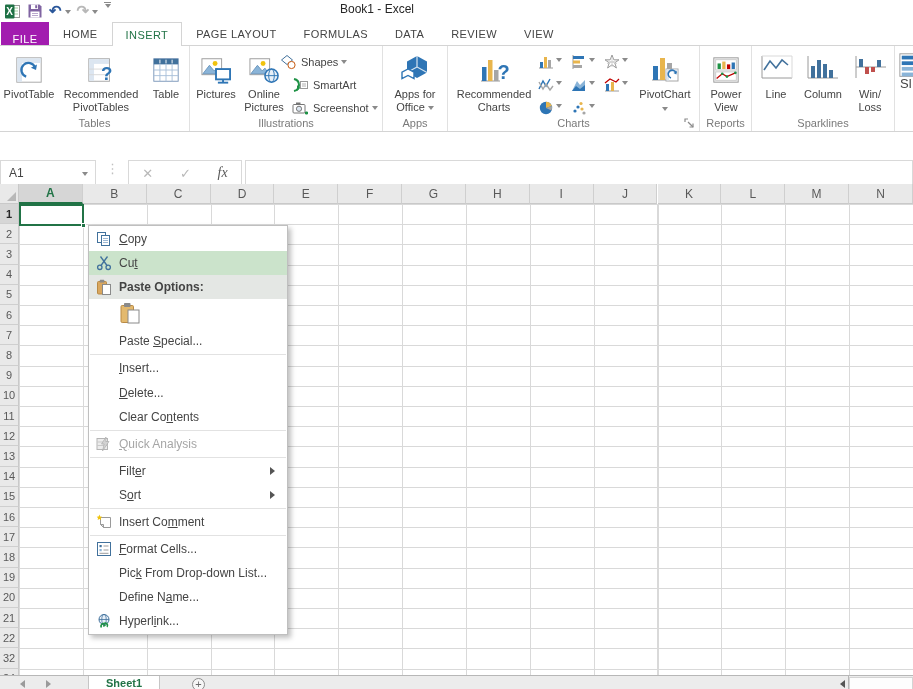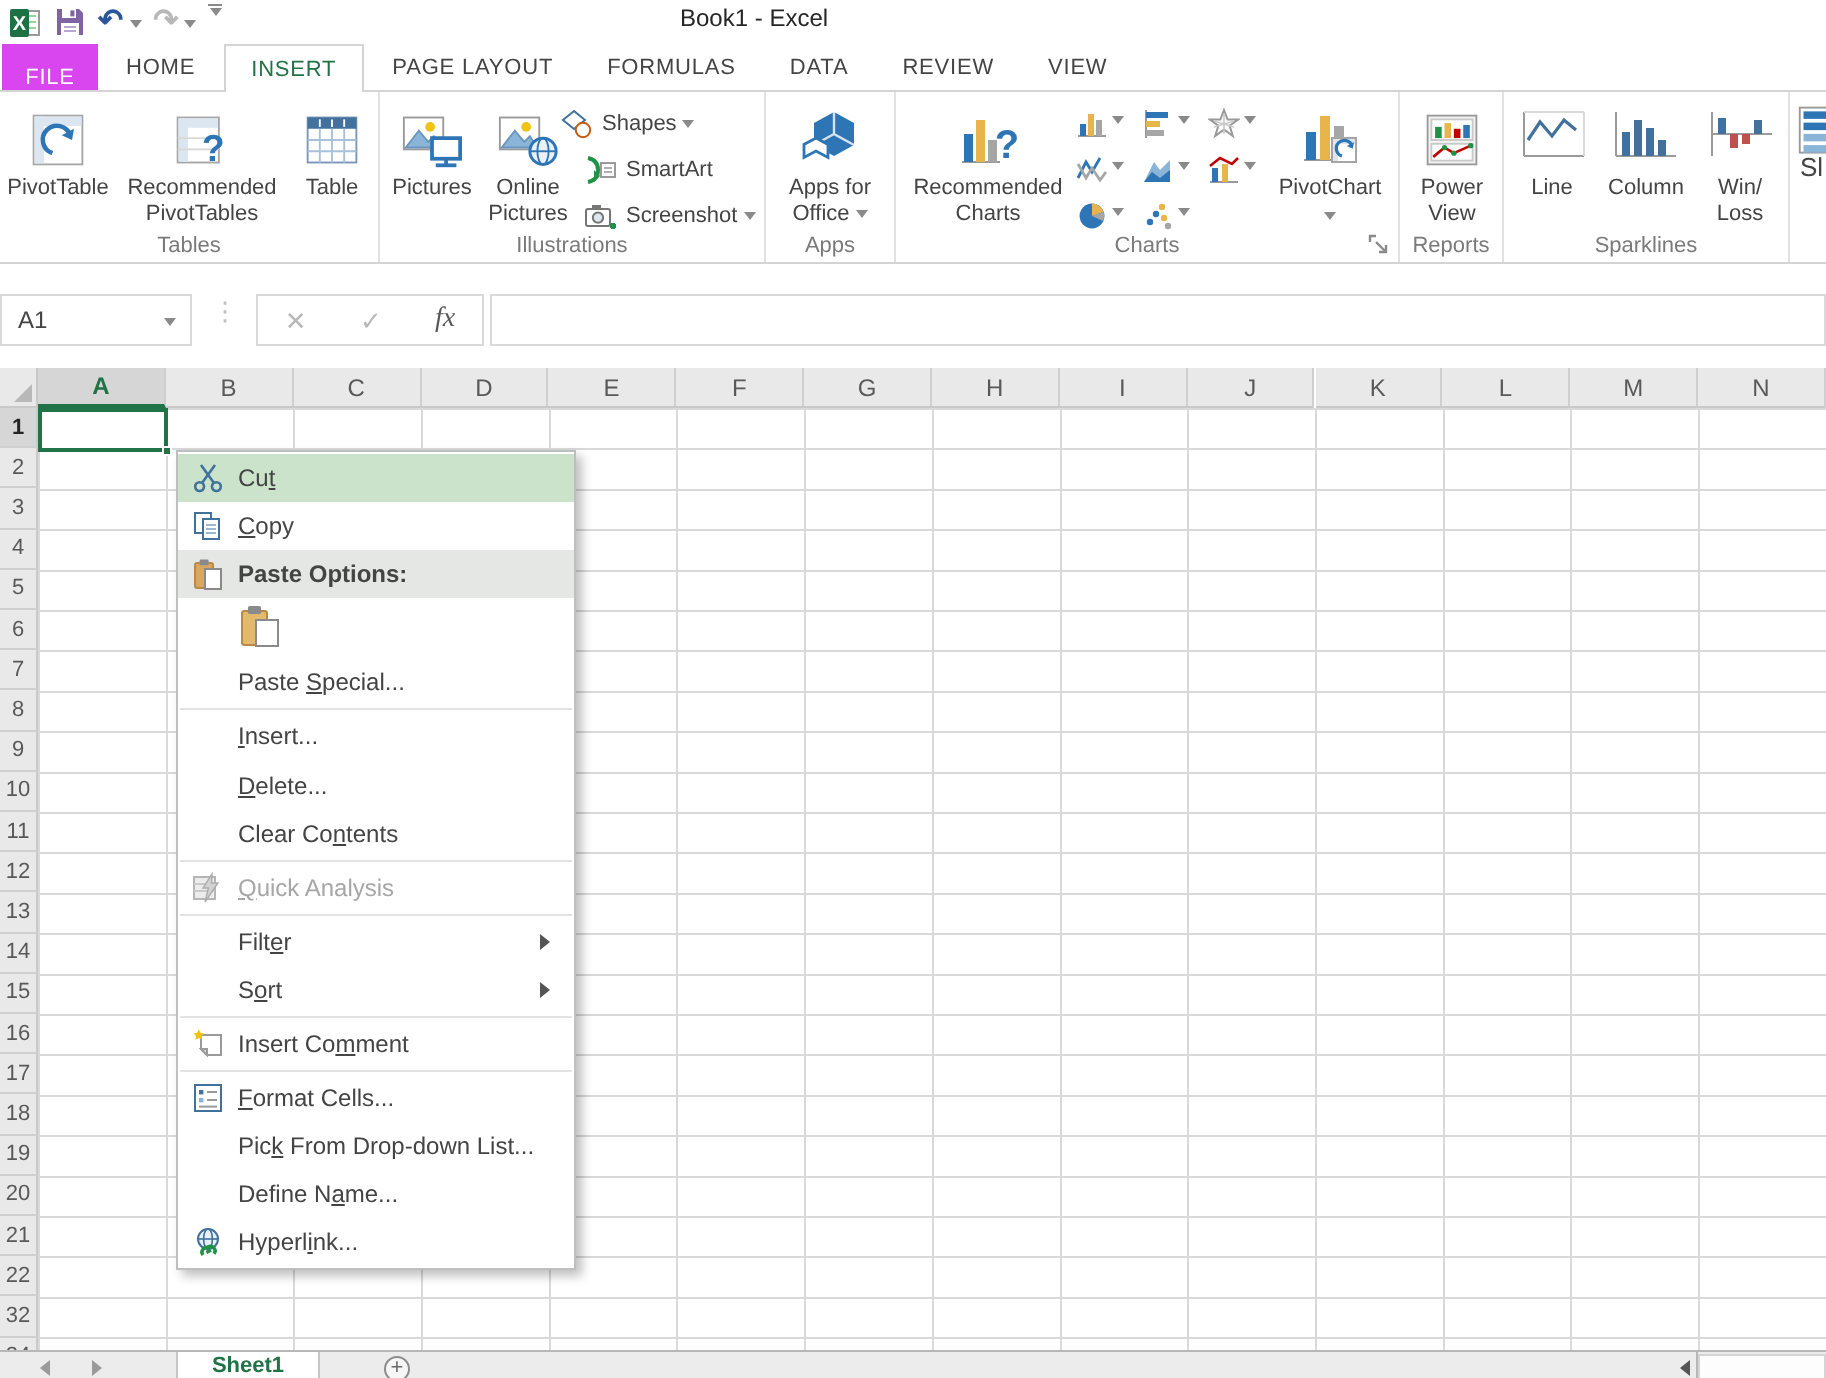--- a/index.html
+++ b/index.html
@@ -14,40 +14,40 @@
   .undo-glyph{color:#2b579a;font-size:15px;font-weight:bold;line-height:16px}
   .redo-glyph{color:#b8b8b8;font-size:15px;font-weight:bold;line-height:16px}
   .qat-custom{display:flex;flex-direction:column;align-items:center}
   .qat-custom .bar{width:7px;height:0;border-top:1.5px solid #8a8a8a;margin-bottom:1px}
   .qat-custom .caret{margin:0;top:0}
   .win-title{position:absolute;left:340px;top:2px;width:190px;font-size:12px;color:#262626}
 
   
   .tabbar{position:absolute;left:0;top:22px;width:913px;height:23px;display:flex;align-items:stretch;font-size:11px;color:#444}
   .tab{display:flex;align-items:center;justify-content:center;padding:0 13px;letter-spacing:.4px}
-  .tab.file{background:#d946ef;color:#fff;width:48px;padding:17px}
+  .tab.file{background:#a21caf;color:#fff;width:48px;padding:17px}
   .tab.active{position:relative;z-index:3;background:#fff;color:#217346;border:1px solid #d4d4d4;border-bottom:none;height:24px}
   .tab{margin-left:1px}
 
   
   .ribbon{position:absolute;left:0;top:45px;width:913px;height:87px;background:#fff;border-top:1px solid #d4d4d4;border-bottom:1px solid #d4d4d4}
   .rgrp{position:absolute;top:0;height:85px;border-right:1px solid #e1e1e1}
   .rgrp-label{position:absolute;bottom:2px;left:0;width:100%;text-align:center;font-size:11px;color:#7a7a7a}
   .rbtn-lg{position:absolute;top:3px;text-align:center;color:#444;font-size:11px;line-height:13px}
   .rbtn-lg .ric{height:36px;display:flex;align-items:flex-end;justify-content:center}
   .rbtn-lg .rlb{padding-top:3px}
   .rbtn-sm{position:absolute;height:21px;display:flex;align-items:center;font-size:11px;color:#444;white-space:nowrap}
   .rbtn-sm .sic{width:17px;height:16px;margin-right:4px;flex:none}
   .chbtn{position:absolute;width:30px;height:21px;display:flex;align-items:center}
   .chbtn .caret{top:0;margin-left:2px}
   .dlg-launcher{position:absolute;right:3px;bottom:3px;width:12px;height:12px}
   .spk-label{position:absolute;text-align:center;font-size:11px;line-height:13px;color:#444}
 
   
-  .fbar{position:absolute;left:0;top:132px;width:731px;height:52px;background:#fff}
+  .fbar{position:absolute;left:0;top:145px;width:731px;height:52px;background:#fff}
   .namebox{position:absolute;left:0;top:15px;width:96px;height:26px;border:1px solid #d9d9d9;font-size:12px;color:#444;display:flex;align-items:center;padding-left:8px}
   .namebox .nb-caret{position:absolute;right:7px;top:11px;width:0;height:0;border:3.5px solid transparent;border-top:4px solid #8a8a8a}
   .fdots{position:absolute;left:106px;top:16px;color:#c0c0c0;font-size:13px;letter-spacing:0}
   .fxbox{position:absolute;left:128px;top:15px;width:114px;height:26px;border:1px solid #d9d9d9;display:flex;align-items:center;justify-content:space-around}
   .fxbox .gx{color:#b8b8b8;font-size:13px}
   .fxbox .fx{color:#595959;font-size:14px;font-family:"Liberation Serif",serif;font-style:italic}
   .ffield{position:absolute;left:245px;top:15px;width:668px;height:26px;border:1px solid #d9d9d9;background:#fff}
 
   
   .grid{position:absolute;left:0;top:184px;width:913px;height:491px;overflow:hidden;background:#fff}
@@ -511,46 +511,46 @@
         <div class="rowhdr" style="top: 464.4px; height: 20.2px;">32</div>
         <div class="rowhdr" style="top: 484.6px; height: 20.2px;">24</div>
       </div>
     <div class="cells"></div>
     <div class="selbox">
         <span class="handle"></span>
       </div>
   </div>
 
   <div class="cmenu" id="cmenu">
+      <div class="mi">
+        <span class="ico">
+          <svg viewBox="0 0 16 16">
+            <rect x="1.5" y="1.5" width="8" height="10" fill="#fff" stroke="#41719c"></rect>
+            <rect x="5.5" y="4.5" width="8" height="10" fill="#fff" stroke="#41719c"></rect>
+            <g stroke="#9cb8d4" stroke-width="1">
+              <line x1="7" y1="7.5" x2="12" y2="7.5"></line>
+              <line x1="7" y1="9.5" x2="12" y2="9.5"></line>
+              <line x1="7" y1="11.5" x2="12" y2="11.5"></line>
+            </g>
+          </svg>
+        </span>
+        <span class="lbl"><span></span><span class="mn">C</span><span>opy</span></span>
+      </div>
       <div class="mi hover">
         <span class="ico">
           <svg viewBox="0 0 16 16">
             <g stroke="#41719c" fill="none" stroke-width="1.3">
               <line x1="4.5" y1="1.5" x2="11" y2="10.5"></line>
               <line x1="11.5" y1="1.5" x2="5" y2="10.5"></line>
               <circle cx="3.8" cy="12.3" r="2.2"></circle>
               <circle cx="12.2" cy="12.3" r="2.2"></circle>
             </g>
           </svg>
         </span>
         <span class="lbl"><span>Cu</span><span class="mn">t</span><span></span></span>
-      </div>
-      <div class="mi">
-        <span class="ico">
-          <svg viewBox="0 0 16 16">
-            <rect x="1.5" y="1.5" width="8" height="10" fill="#fff" stroke="#41719c"></rect>
-            <rect x="5.5" y="4.5" width="8" height="10" fill="#fff" stroke="#41719c"></rect>
-            <g stroke="#9cb8d4" stroke-width="1">
-              <line x1="7" y1="7.5" x2="12" y2="7.5"></line>
-              <line x1="7" y1="9.5" x2="12" y2="9.5"></line>
-              <line x1="7" y1="11.5" x2="12" y2="11.5"></line>
-            </g>
-          </svg>
-        </span>
-        <span class="lbl"><span></span><span class="mn">C</span><span>opy</span></span>
       </div>
       <div class="mi hdr">
         <span class="ico">
           <svg viewBox="0 0 16 16">
             <rect x="1.5" y="2.5" width="9" height="12.5" rx="1" fill="#d9a75f" stroke="#b98a45"></rect>
             <rect x="3.8" y="0.8" width="4.5" height="2.8" rx="0.6" fill="#8a8a8a"></rect>
             <rect x="6.5" y="5.5" width="8" height="10" fill="#fff" stroke="#8a8a8a"></rect>
           </svg>
         </span>
         <span class="lbl"><span>Paste Options:</span><span class="mn"></span><span></span></span>

